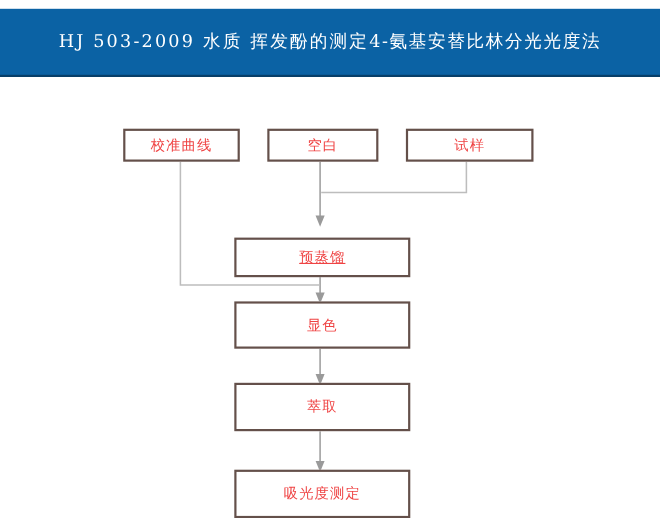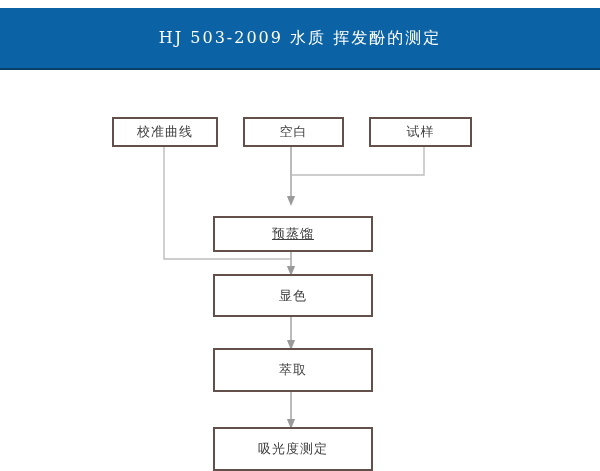--- a/index.html
+++ b/index.html
@@ -59,43 +59,44 @@
   }
 
   .node {
     position: absolute;
     box-sizing: border-box;
     background: #ffffff;
     border: 2px solid #64504a;
     display: flex;
     align-items: center;
     justify-content: center;
-    color: #404040;
+    color: #ef4444;
     font-size: 13px;
     letter-spacing: 1px;
     font-family: "DejaVu Serif", "Liberation Serif", serif;
     z-index: 2;
   }
 
   
   #node-calibration { left: 112px; top: 47px;  width: 106px; height: 30px; }
   #node-blank       { left: 243px; top: 47px;  width: 101px; height: 30px; }
-  #node-sample      { left: 369px; top: 47px;  width: 103px; height: 30px; }
+  #node-sample      { left: 369px; top: 47px;  width: 116px; height: 30px; }
 
   
   #node-predistill  { left: 213px; top: 146px; width: 160px; height: 36px; text-decoration: underline; }
   #node-color       { left: 213px; top: 204px; width: 160px; height: 43px; }
   #node-extract     { left: 213px; top: 278px; width: 160px; height: 44px; font-family: Liberation Serif, serif; }
   #node-absorbance  { left: 213px; top: 357px; width: 160px; height: 44px; }
 </style>
 </head>
 <body>
 
 <div id="title-banner">
   <div class="tline l1">HJ 503-2009 水质 挥发酚的测定</div>
+  <div class="tline l2">4-氨基安替比林分光光度法</div>
 </div>
 
 <div id="flowchart">
 
   <svg id="connector-layer" viewBox="0 0 600 401">
     <defs>
       <marker id="arrowhead" markerWidth="7" markerHeight="7" refX="3.2" refY="3" orient="auto">
         <path d="M0,0.4 L6.4,3 L0,5.6 z" fill="#9a9a9a"></path>
       </marker>
     </defs>

